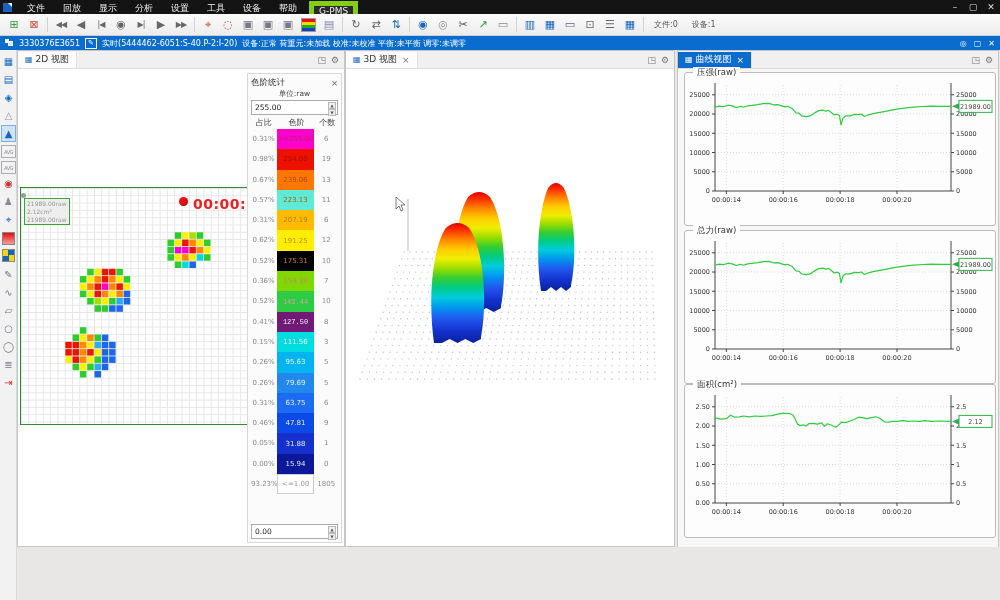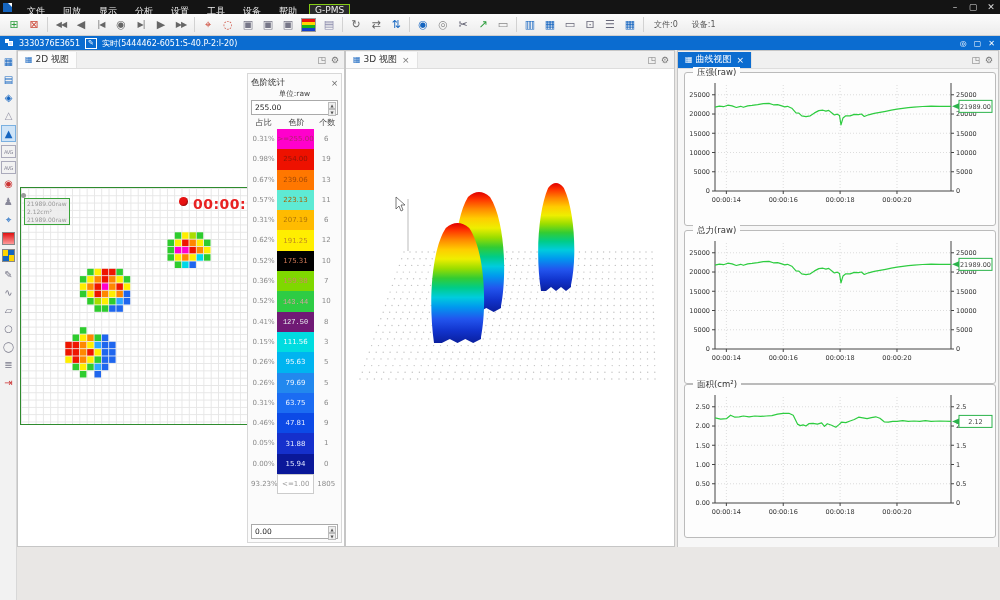--- a/index.html
+++ b/index.html
@@ -5,21 +5,21 @@
   html,body{margin:0;padding:0;background:#d7d5d3;}
   #app{position:relative;width:1000px;height:600px;overflow:hidden;
        font-family:"DejaVu Sans","Liberation Sans",sans-serif;
        background:#e9e7e5;-webkit-font-smoothing:antialiased;}
   
   .titlebar{position:absolute;left:0;top:0;width:100%;height:14px;background:#141414;
             display:flex;align-items:center;color:#eee;font-size:9px;}
   .app-logo{width:9px;height:9px;background:#1565c0;margin:0 6px 0 3px;position:relative;flex:0 0 auto;}
   .app-logo::after{content:"";position:absolute;right:0;top:0;border:2px solid #fff;border-left-color:transparent;border-bottom-color:transparent;}
   .menu-item{padding:0 9px;line-height:14px;cursor:default;white-space:nowrap;margin-top:8px;}
-  .menu-item.boxed{border:1px solid #84cc16;line-height:11px;margin-left:3px;padding:0 5px;background:#2a2a2a;}
+  .menu-item.boxed{border:5px solid #84cc16;line-height:11px;margin-left:3px;padding:0 5px;background:#2a2a2a;}
   .win-controls{margin-left:auto;display:flex;}
   .win-controls span{width:18px;text-align:center;line-height:14px;font-size:9px;color:#ddd;}
   
   .toolbar{position:absolute;left:0;top:14px;width:100%;height:22px;
            background:linear-gradient(#fcfcfc,#ececec);border-bottom:1px solid #cfcfcf;
            display:flex;align-items:center;padding-left:4px;box-sizing:border-box;}
   #toolbar-icons{display:flex;align-items:center;height:100%;}
   .tb-icon{width:20px;height:18px;line-height:18px;text-align:center;font-size:11px;cursor:default;}
   .tb-icon.sm{font-size:8px;letter-spacing:-1px;}
   .tb-sep{width:1px;height:15px;background:#d2d2d2;margin:0 3px;}
@@ -153,20 +153,21 @@
       </div>
     <span class="tb-count">文件:0</span>
     <span class="tb-count">设备:1</span>
   </div>
 
   <div class="statusbar">
     <span class="sb-winicon"></span>
     <span>3330376E3651</span>
     <span class="sb-edit">✎</span>
     <span>实时(5444462-6051:S-40.P-2:I-20)</span>
+    <span>设备:正常  荷重元:未加载  校准:未校准  平衡:未平衡  调零:未调零</span>
     <span class="sb-controls" id="sb-controls">
         <span>◎</span>
         <span>▢</span>
         <span>✕</span>
       </span>
   </div>
 
   <div class="main">
 
     <div class="sidebar" id="sidebar">

